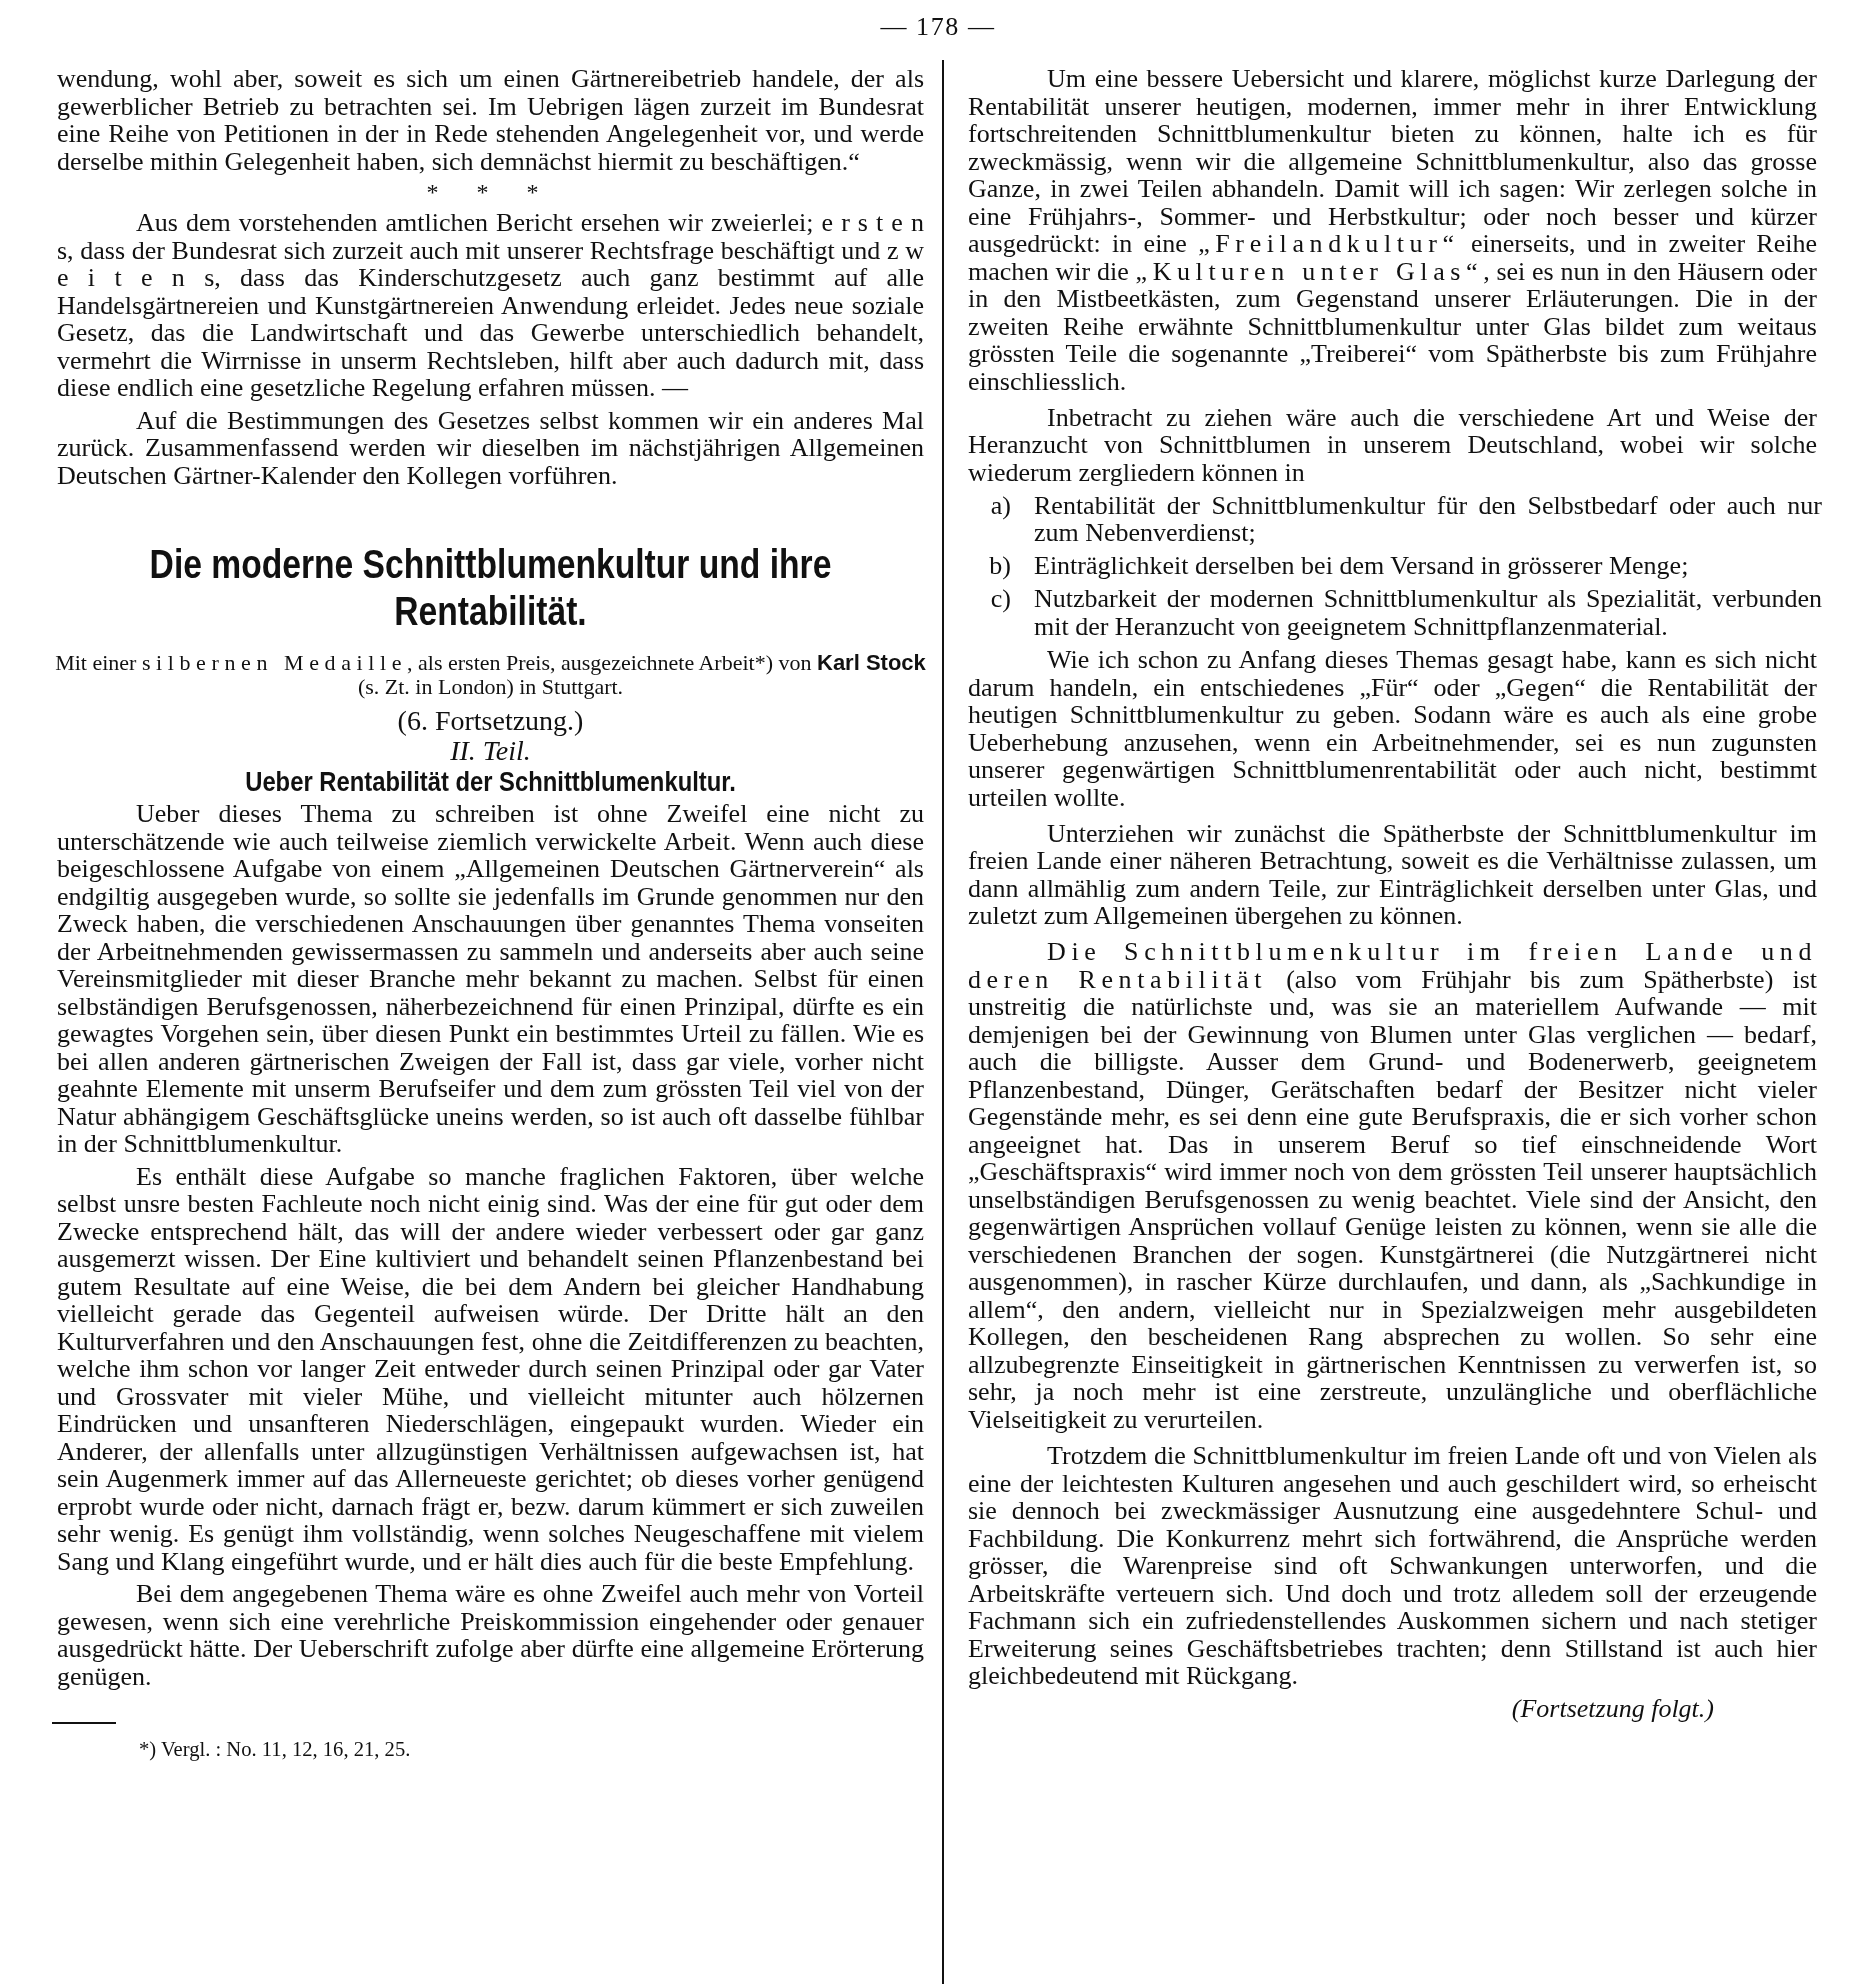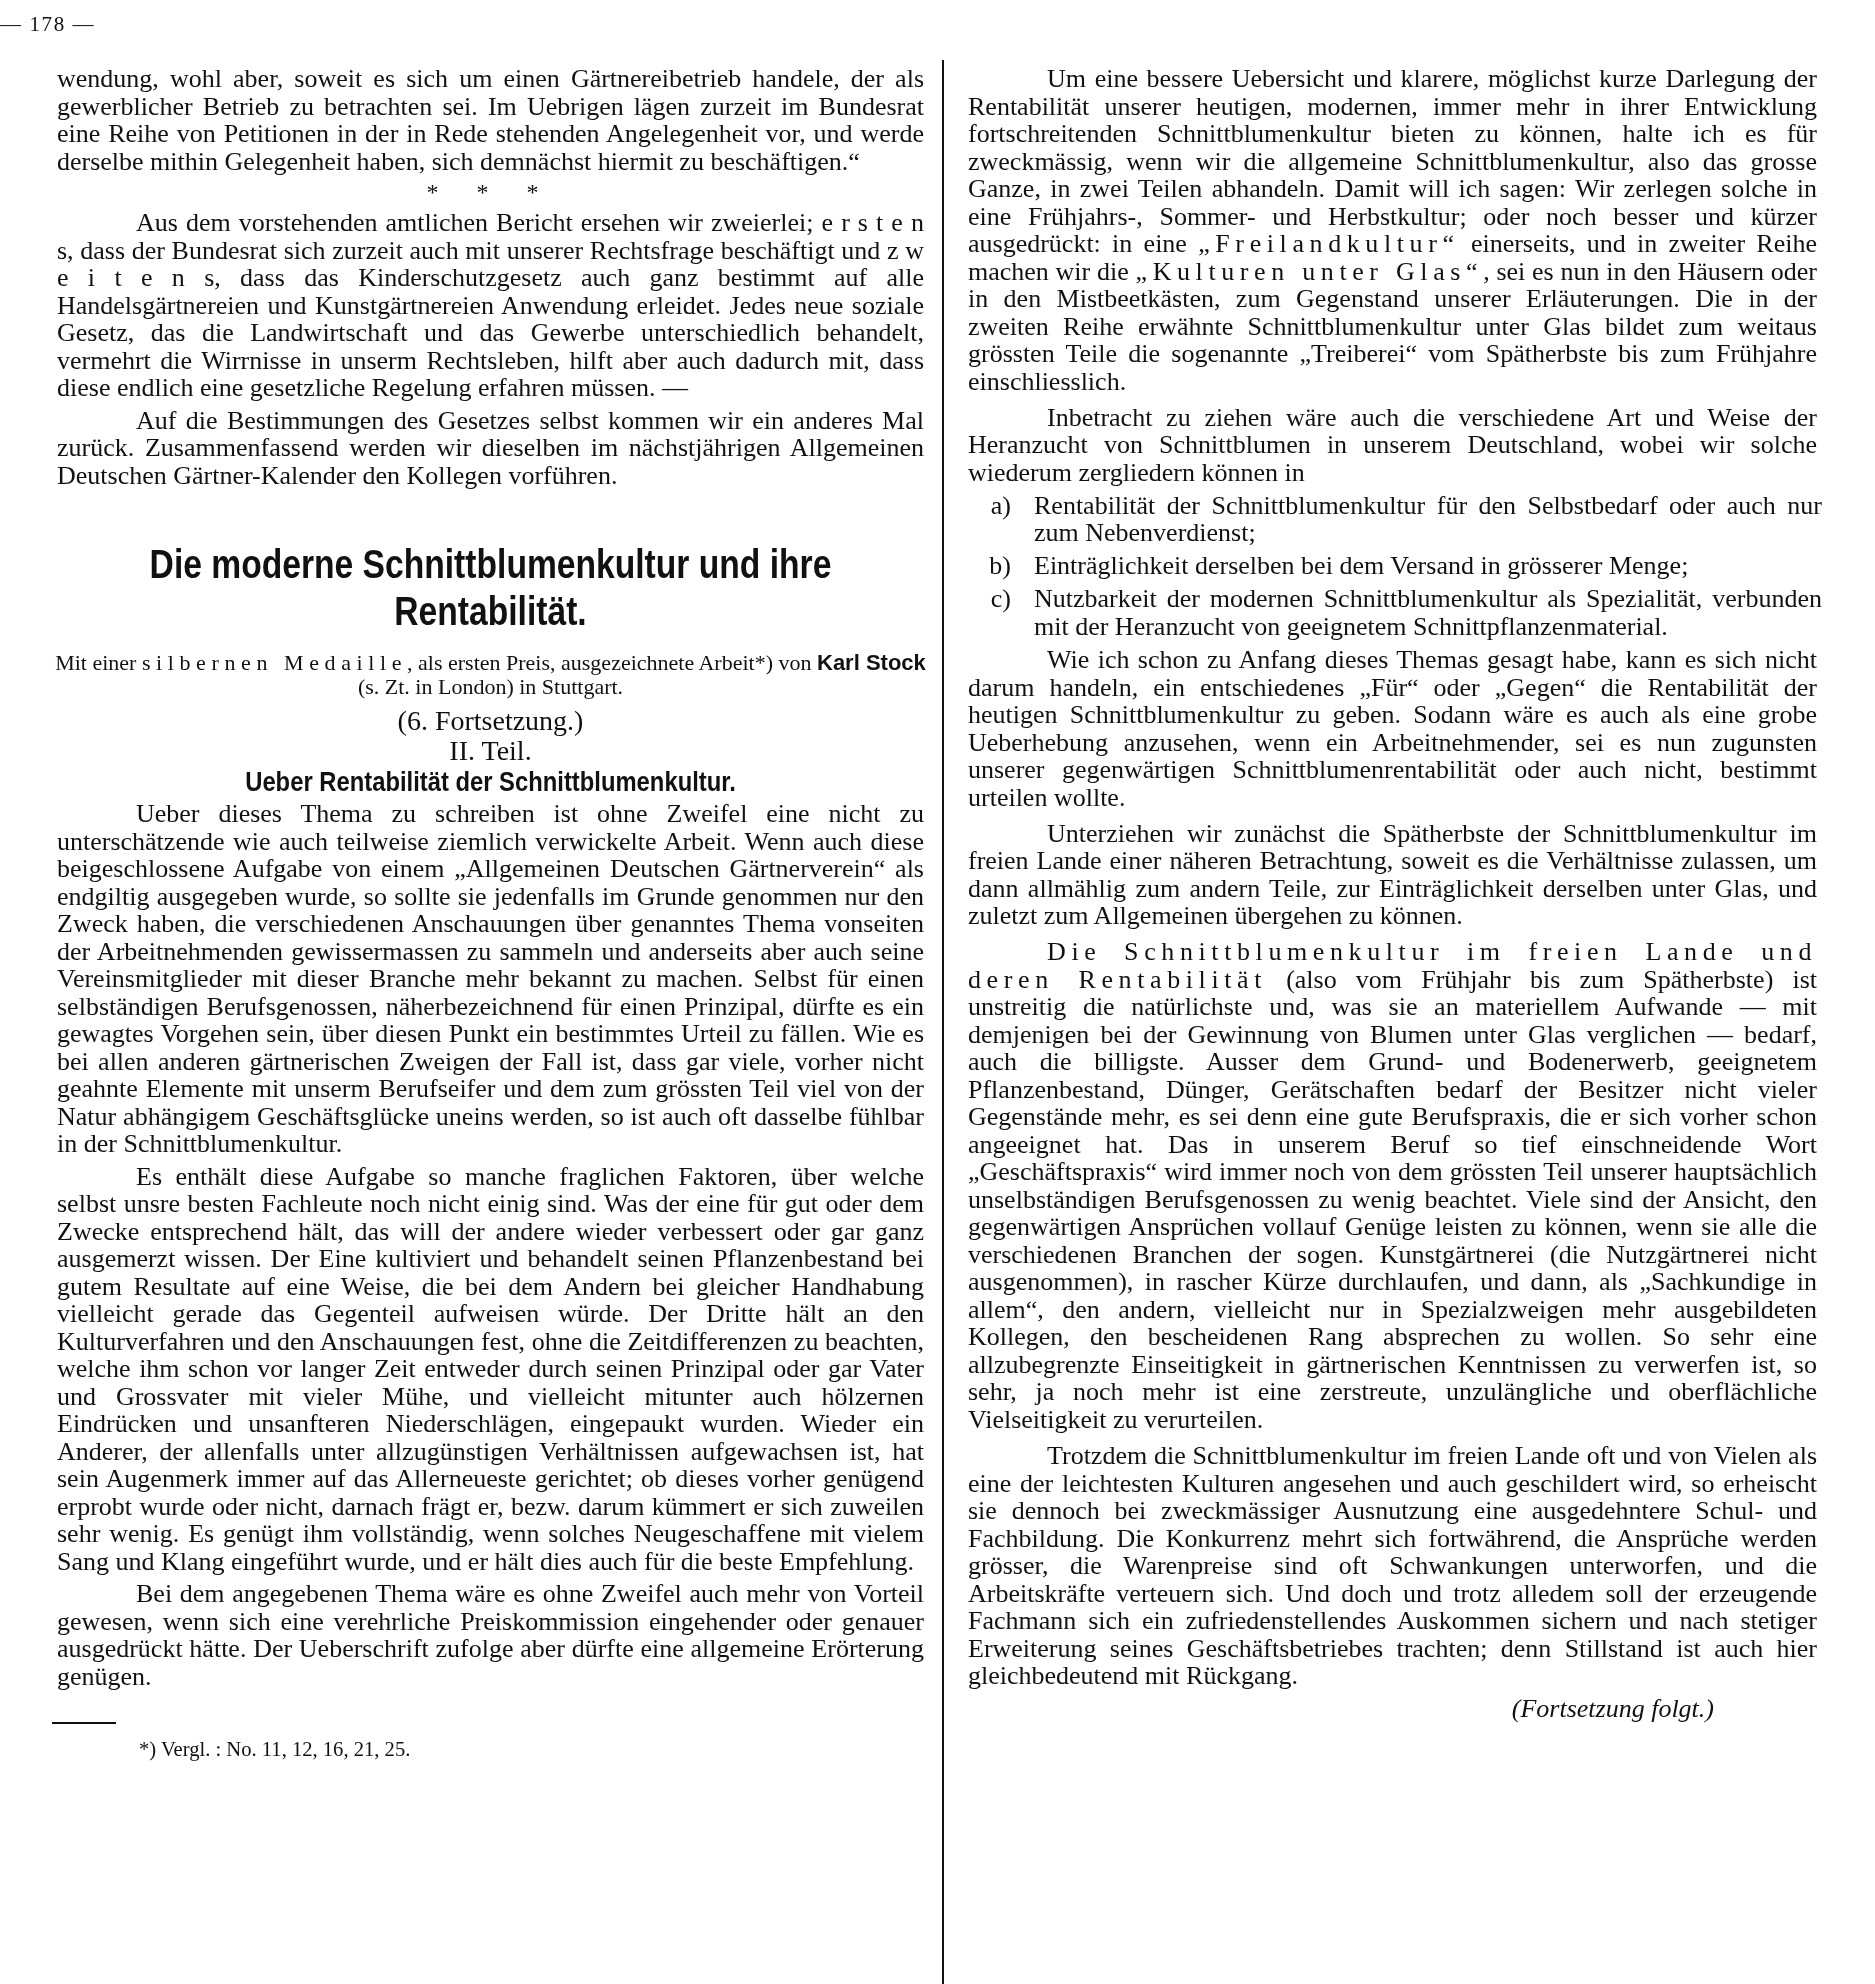--- a/index.html
+++ b/index.html
@@ -3,21 +3,21 @@
 <meta charset="utf-8">
 <style>
   html, body { margin: 0; padding: 0; background: #ffffff; }
   body {
     width: 1876px; height: 2673px; position: relative; overflow: hidden;
     font-family: "Liberation Serif", "DejaVu Serif", serif;
     color: #111111;
   }
   .page-number {
     position: absolute; top: 12px; left: 0; width: 100%;
-    text-align: left; font-size: 21px; letter-spacing: 1.6px;
+    text-align: center; font-size: 26px; letter-spacing: 1.6px;
   }
   .col {
     position: absolute; top: 60px;
     font-size: 26px; line-height: 27.5px;
     text-align: justify; hyphens: manual;
   }
   .col-left { left: 52px; width: 877px; }
   .col-right { left: 963px; width: 859px; }
   .divider {
     position: absolute; left: 942px; top: 60px; width: 1.6px; height: 2287px;
@@ -35,21 +35,21 @@
     font-family: "Liberation Sans", "DejaVu Sans", sans-serif;
     font-weight: bold; font-size: 41px; line-height: 47px;
     text-align: center; margin-top: 52px; transform: scaleX(0.82);
     transform-origin: center;
   }
   .subtitle {
     text-align: center; font-size: 22px; line-height: 24px; margin-top: 16px;
   }
   .subtitle b { font-family: "Liberation Sans", "DejaVu Sans", sans-serif; }
   .continuation { text-align: center; font-size: 28px; margin-top: 8px; }
-  .part { text-align: center; font-size: 28px; margin-top: 2.4px; }
+  .part { text-align: center; font-size: 28px; margin-top: 2.4px; font-style: italic; }
   .section-heading {
     font-family: "Liberation Sans", "DejaVu Sans", sans-serif;
     font-weight: bold; text-align: center; font-size: 28px; margin-top: 3.2px;
     transform: scaleX(0.85); transform-origin: center;
   }
   .list-item { display: flex; margin-top: 5.6px; }
   .list-item .marker { width: 48px; text-align: right; padding-right: 4px; flex: none; }
   .list-item .text { flex: 1; text-align: justify; margin-left: 19px; }
   .footnote-rule { width: 64px; height: 1.6px; background: #111; margin: 32px 0 12px 0; }
   .footnote { font-size: 20.6px; padding-left: 87px; }

